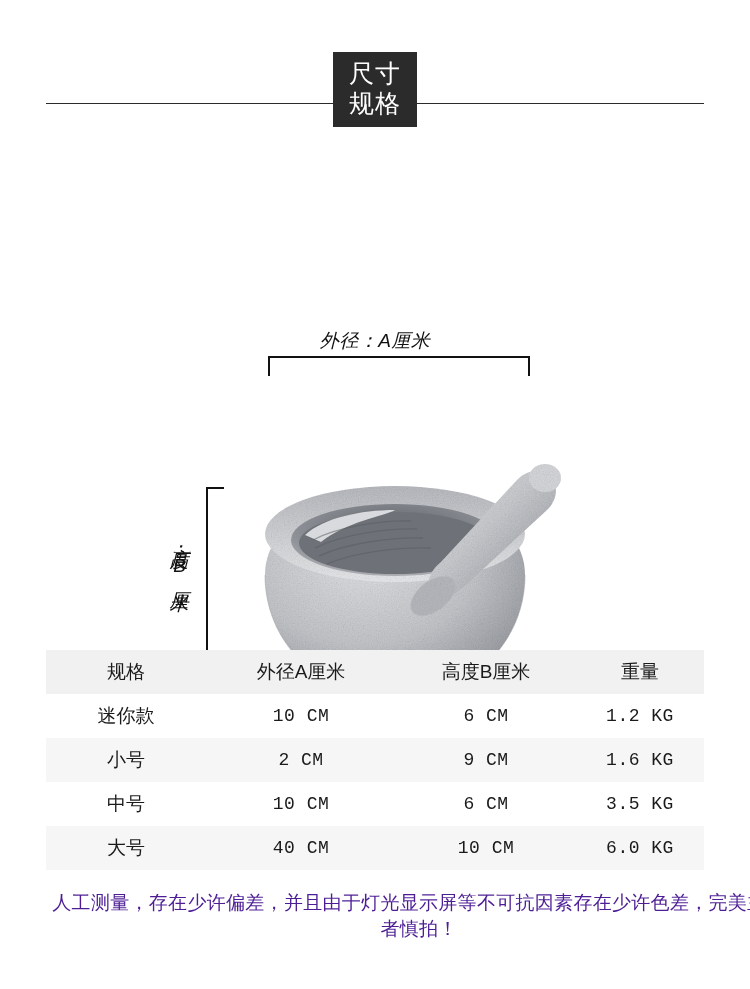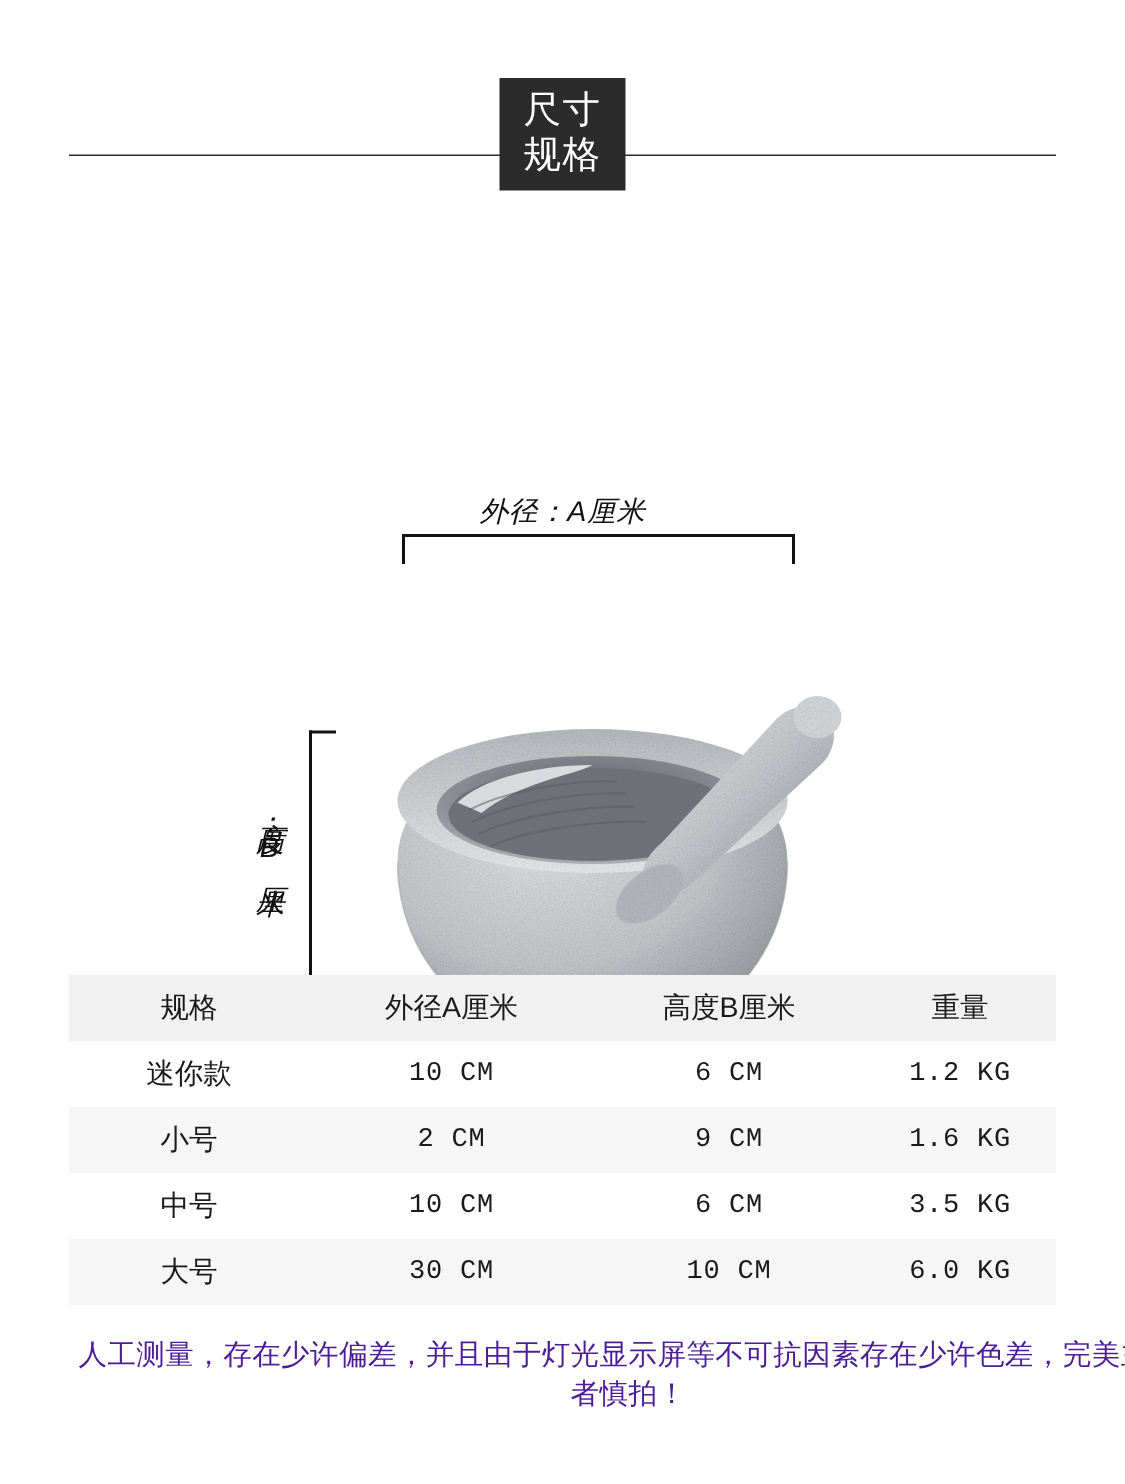--- a/index.html
+++ b/index.html
@@ -247,20 +247,20 @@
       <td class="mono">1.6 KG</td>
     </tr>
     <tr>
       <td class="bold">中号</td>
       <td class="mono">10 CM</td>
       <td class="mono">6 CM</td>
       <td class="mono">3.5 KG</td>
     </tr>
     <tr>
       <td class="bold">大号</td>
-      <td class="mono">30 CM</td>
+      <td class="mono">40 CM</td>
       <td class="mono">10 CM</td>
       <td class="mono">6.0 KG</td>
     </tr>
   </tbody>
 </table>
 
 <div class="footnote">人工测量，存在少许偏差，并且由于灯光显示屏等不可抗因素存在少许色差，完美主义者慎拍！</div>
 
 </body></html>

